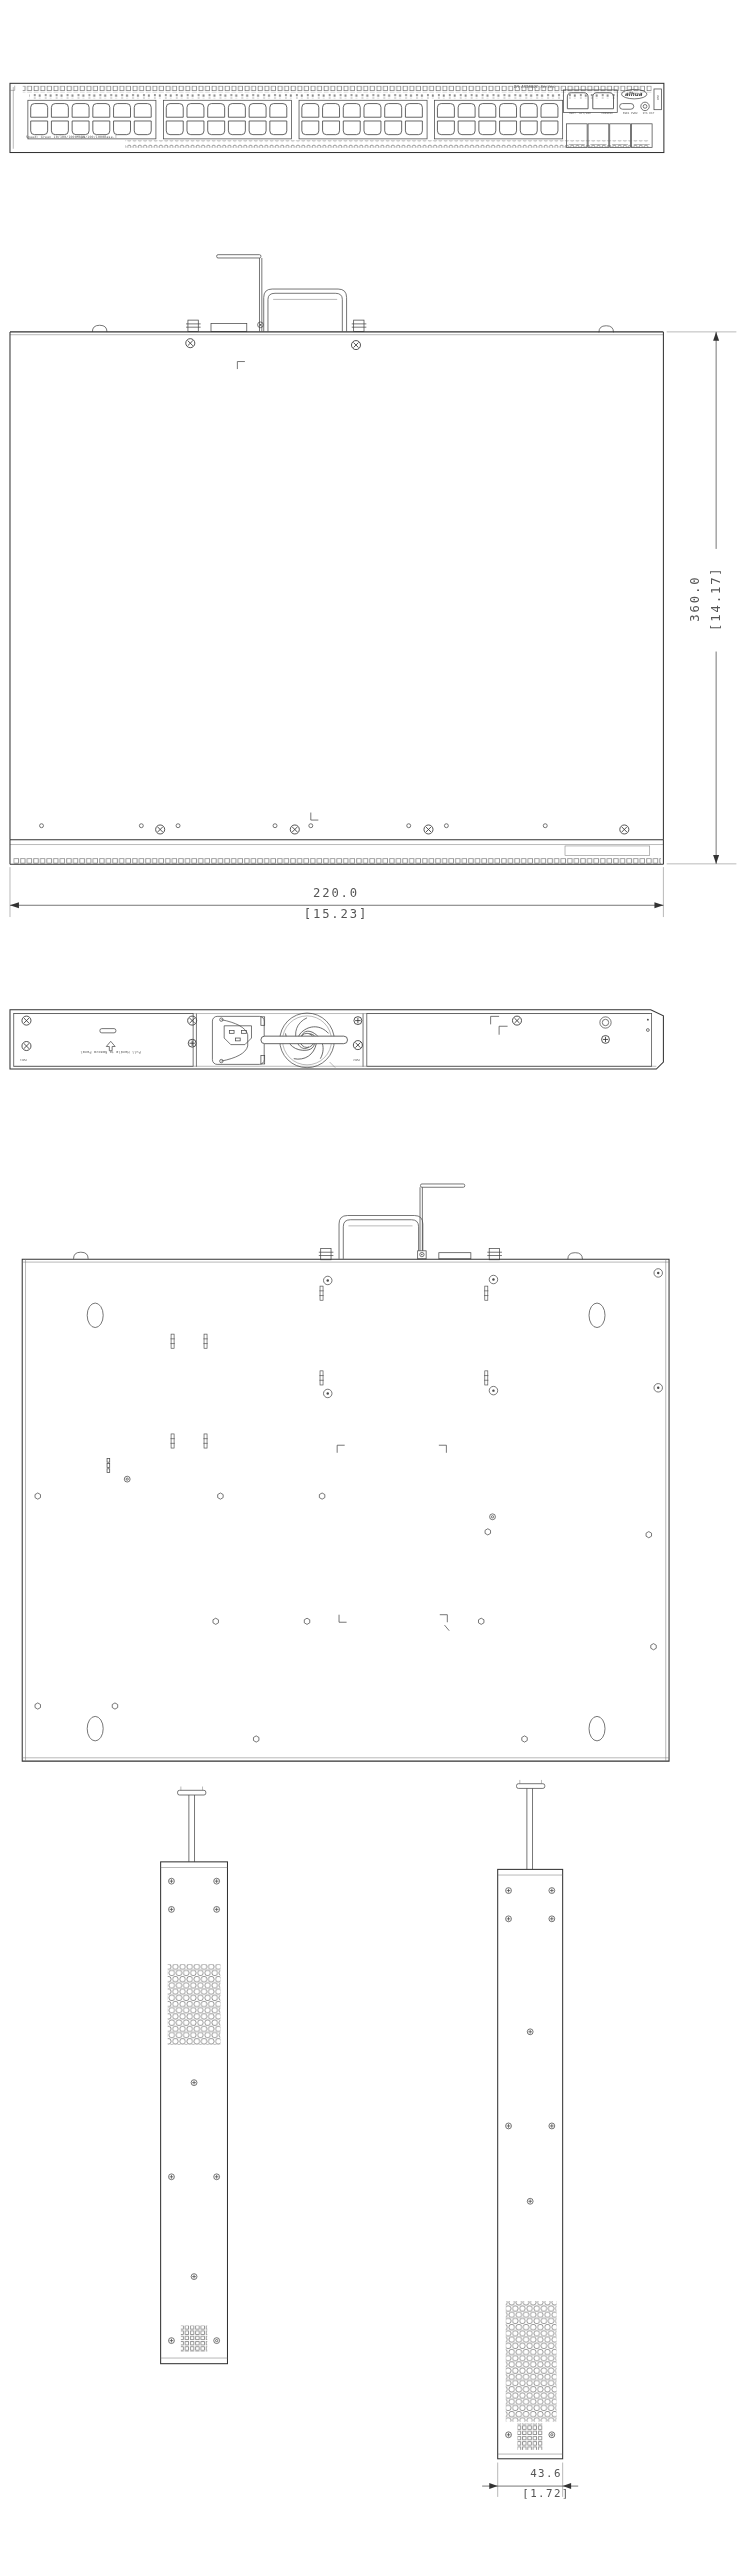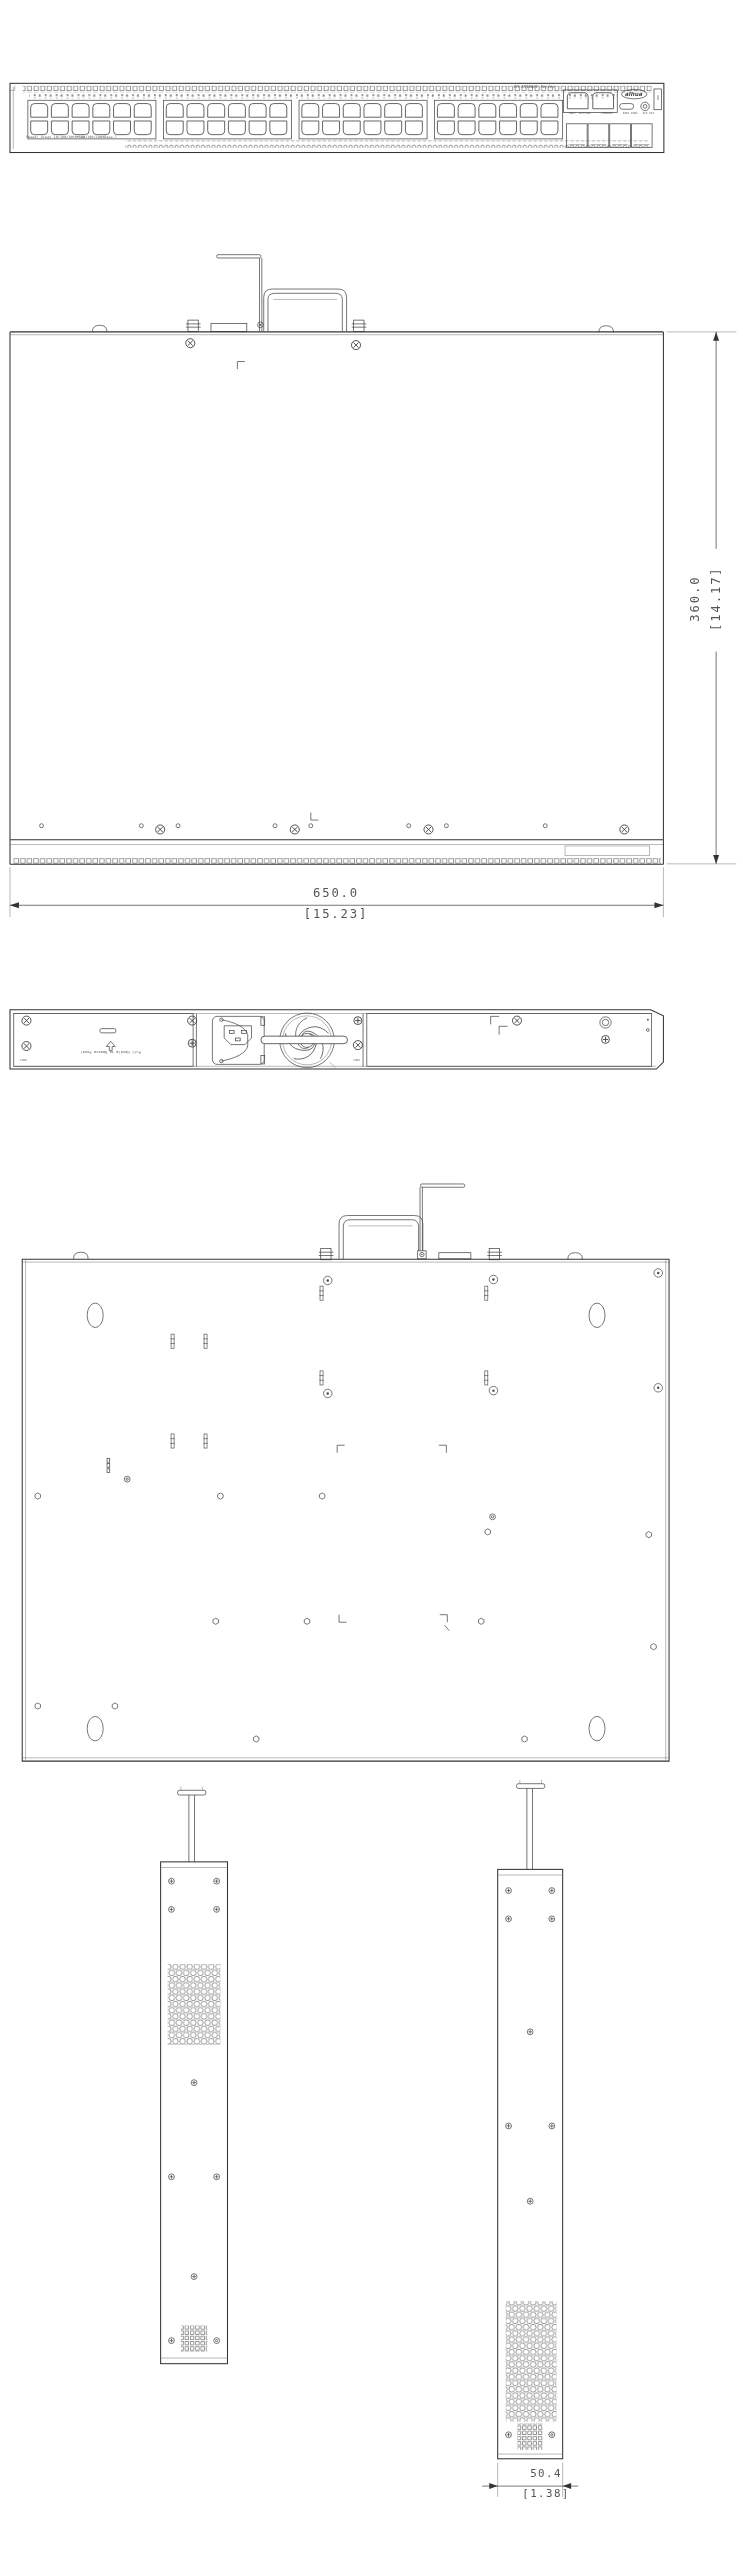--- a/index.html
+++ b/index.html
@@ -377,27 +377,27 @@
 <div class="txt model" style="left:514px;top:85px;">DH-AS5600C Series</div>
 <div class="txt logo" style="left:622px;top:91px;width:23.5px;">alhua</div>
 <div class="txt micro rot90" style="left:651px;top:96px;width:11.3px;">USB</div>
 <div class="txt micro" style="left:564px;top:113px;width:32px;">MGMT  ACT/LNK</div>
 <div class="txt micro" style="left:595px;top:113px;width:24.5px;">CONSOLE</div>
 <div class="txt micro" style="left:618px;top:113px;width:24.5px;">PWR1 PWR2</div>
 <div class="txt micro" style="left:641px;top:113px;width:15px;">SYS RST</div>
 <div class="txt tiny" style="left:26px;top:136px;">Speed: Green 10/100/1000Mbps</div>
 <div class="txt tiny" style="left:81px;top:136px;">10/100/1000Base-T</div>
 
-<div class="txt dim" style="left:284px;top:887px;">650.0</div>
+<div class="txt dim" style="left:284px;top:887px;">220.0</div>
 <div class="txt dim" style="left:284px;top:908px;">[15.23]</div>
 
 <div class="txt dim rotC" style="left:644px;top:592px;">360.0</div>
 <div class="txt dim rotC" style="left:665px;top:592px;">[14.17]</div>
 
 <div class="txt tiny rot180" style="left:72px;top:1049px;width:77px;text-align:center;font-size:3.4px;">Pull Handle to Remove Panel</div>
 <div class="txt micro rot180" style="left:16px;top:1057px;width:15px;">PWR1</div>
 <div class="txt micro rot180" style="left:349px;top:1057px;width:15px;">PWR2</div>
 
-<div class="txt dimS" style="left:513px;top:2468px;">50.4</div>
-<div class="txt dimS" style="left:513px;top:2488px;">[1.38]</div>
+<div class="txt dimS" style="left:513px;top:2468px;">43.6</div>
+<div class="txt dimS" style="left:513px;top:2488px;">[1.72]</div>
 
 </div>
 
 
 </body></html>

